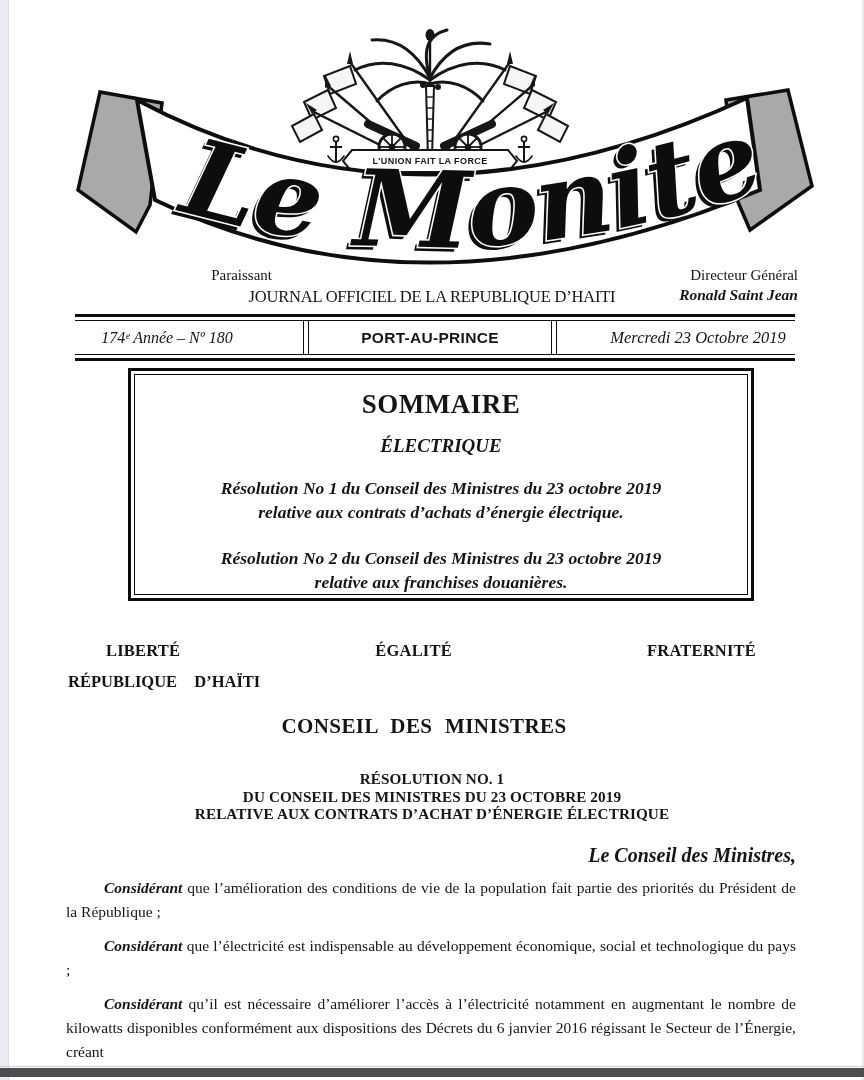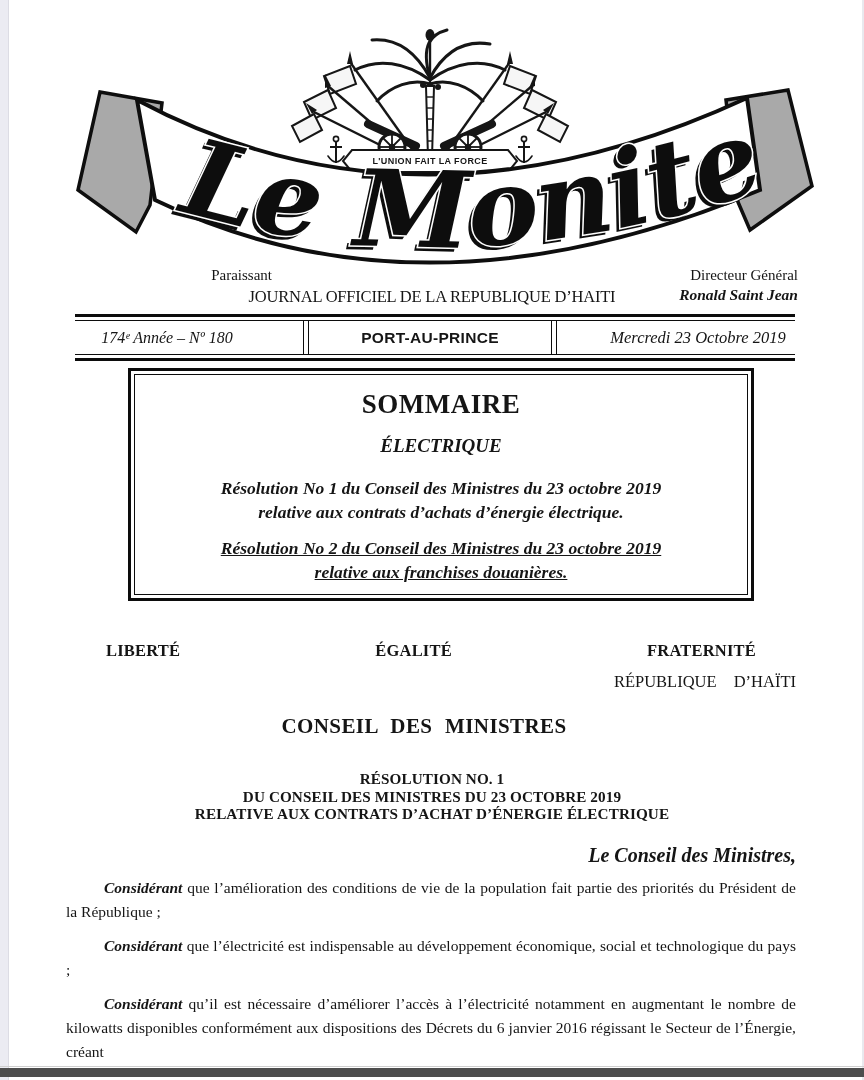--- a/index.html
+++ b/index.html
@@ -51,28 +51,28 @@
 
   
   .sommaire-box { position:absolute; left:128px; top:368px; width:626px; height:233px;
                   border:3.5px solid #0c0c0c; }
   .sommaire-inner2 { position:absolute; left:3px; top:3px; right:3px; bottom:3px;
                   border:1.3px solid #0c0c0c; text-align:center; }
   .sommaire-title { margin-top:14px; font-size:27px; font-weight:bold; letter-spacing:.5px; }
   .sommaire-section { margin-top:15px; font-size:19px; font-weight:bold; font-style:italic; }
   .sommaire-entry { font-size:17.5px; font-weight:bold; font-style:italic; line-height:24px; }
   .entry-1 { margin-top:19px; }
-  .entry-2 { margin-top:12px;text-decoration:underline; }
+  .entry-2 { margin-top:22px; }
 
   
   .motto-row { position:absolute; left:68px; top:641px; width:728px; display:flex;
                justify-content:space-between; padding:0 40px 0 38px;
                font-size:16.5px; font-weight:bold; letter-spacing:.2px; }
-  .republic-line { position:absolute; left:68px; top:672px; width:728px; text-align:right;
-               font-size:16.5px; font-weight:normal; word-spacing:13px; }
+  .republic-line { position:absolute; left:68px; top:672px; width:728px; text-align:left;
+               font-size:16.5px; font-weight:bold; word-spacing:13px; }
   .council-line { position:absolute; left:60px; top:714px; width:728px; text-align:center;
                font-size:21px; font-weight:bold; word-spacing:7px; letter-spacing:.4px; }
   .res-heading { position:absolute; left:68px; top:770px; width:728px; text-align:center;
                font-size:15.2px; font-weight:bold; line-height:17.5px; letter-spacing:.1px; }
 
   
   .body-text { position:absolute; left:66px; top:843px; width:730px;
                font-size:15.5px; line-height:24px; text-align:justify; }
   .body-text .intro { font-weight:bold; font-style:italic; text-indent:38px;
                margin-bottom:9px; text-align:right; font-size:20px; }

